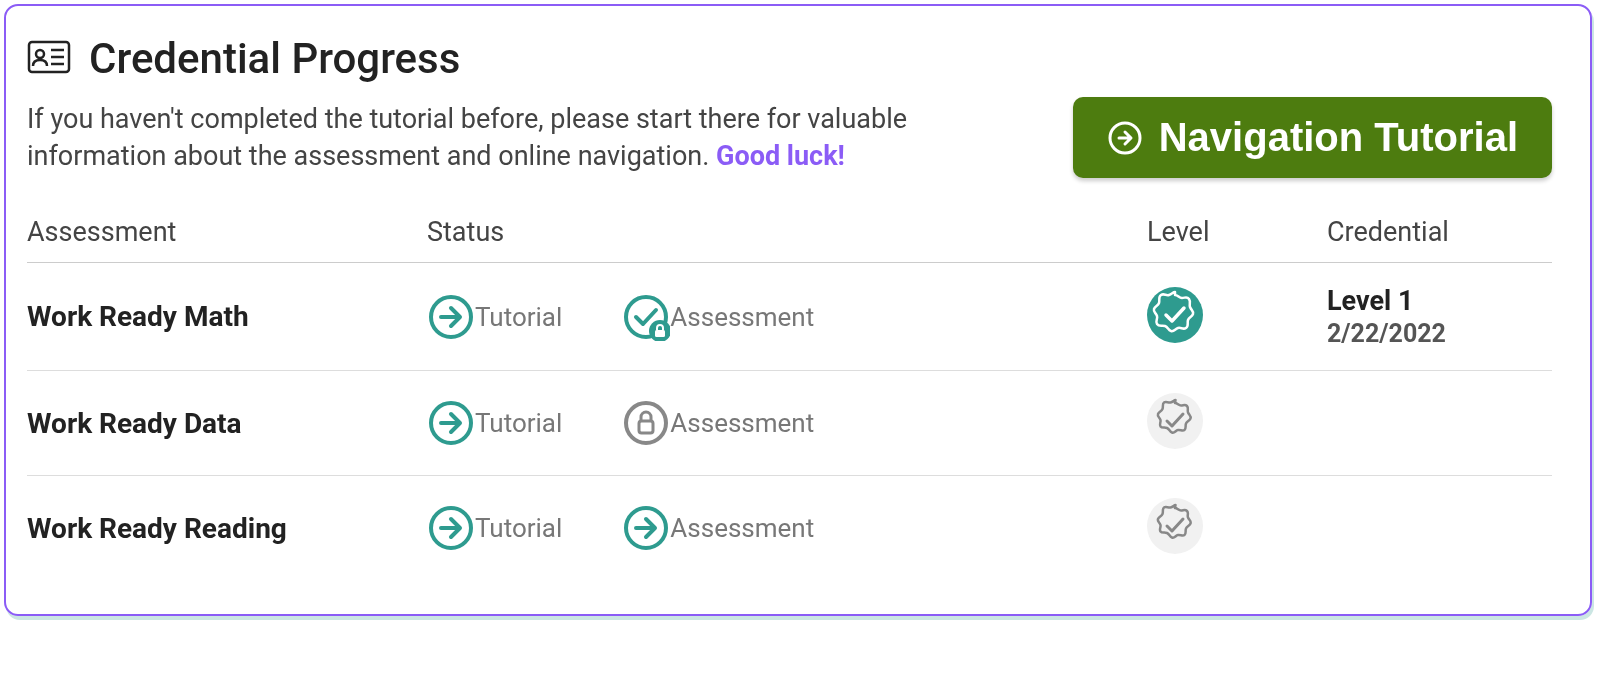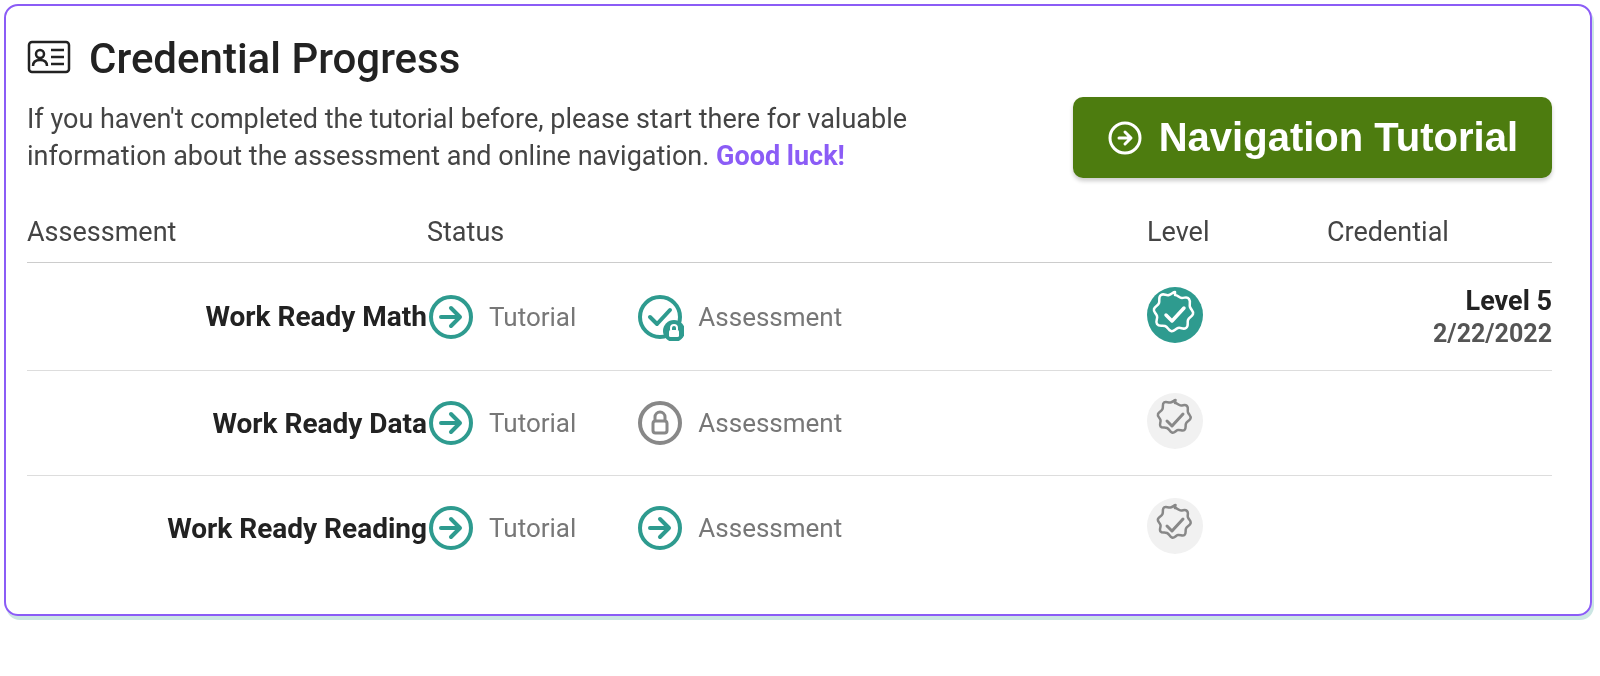--- a/index.html
+++ b/index.html
@@ -66,37 +66,35 @@
     font-weight: 400;
     font-size: 27px;
     color: #444;
     padding: 8px 0 14px 0;
     border-bottom: 1px solid #ccc;
   }
   tbody td {
     padding: 22px 0;
     border-bottom: 1px solid #ddd;
     vertical-align: middle;
-    text-align: right;
   }
   tbody tr:last-child td { border-bottom: none; }
   .assess-name {
     font-size: 28px;
     font-weight: 700;
     color: #222;
   }
   .status-cell {
     display: flex;
     gap: 60px;
     align-items: center;
   }
   .status-item {
     display: inline-flex;
     align-items: center;
-    gap: 14px;
   }
   .status-label {
     font-size: 26px;
     color: #777;
   }
   .iconwrap { position: relative; width: 48px; height: 48px; display:inline-block; }
   .ebadge-cell { text-align: left; }
   .achieve-level { font-size: 27px; font-weight: 700; color:#222; }
   .achieve-date { font-size: 25px; color:#555; margin-top:2px;font-weight:bold;}
   .col-assess { width: 400px; }
@@ -171,21 +169,21 @@
                     <use href="#ic-check-locked"></use>
                   </svg></span>
                 <span class="status-label">Assessment</span>
               </div>
             </div>
           </td>
           <td class="ebadge-cell"><span><svg width="56" height="56" viewBox="0 0 56 56">
                 <use href="#ic-ebadge-earned"></use>
               </svg></span></td>
           <td>
-            <div class="achieve-level">Level 5</div>
+            <div class="achieve-level">Level 1</div>
             <div class="achieve-date">2/22/2022</div>
           </td>
         </tr>
         <tr>
           <td>
             <div class="assess-name">Work Ready Data</div>
           </td>
           <td>
             <div class="status-cell">
               <div class="status-item">

